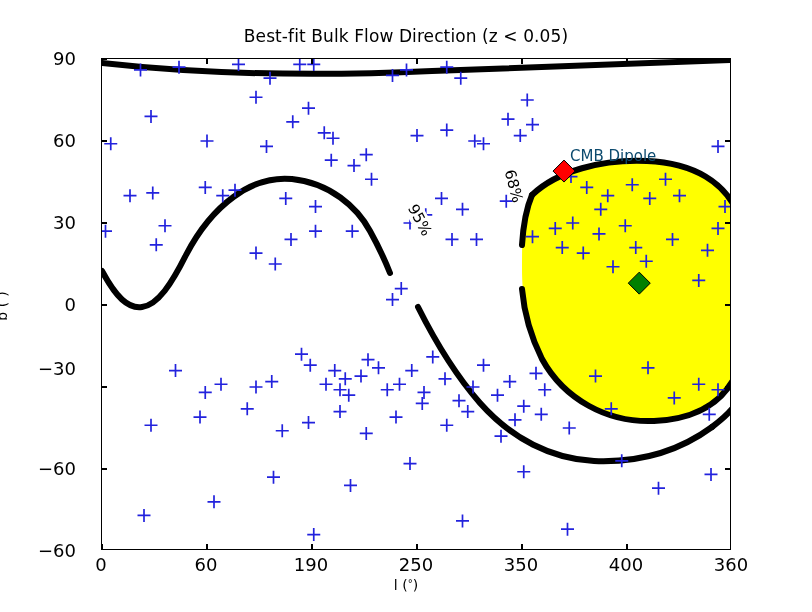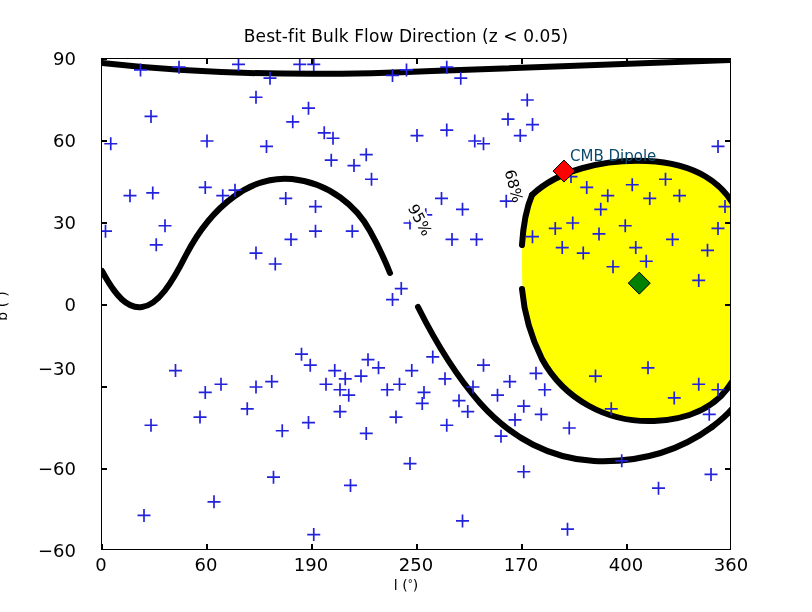--- a/index.html
+++ b/index.html
@@ -246,21 +246,21 @@
       <div class="tickmark ytm-r" style="top: 327.4px;"></div>
       <div class="tickmark ytm" style="top: 409.4px;"></div>
       <div class="tickmark ytm-r" style="top: 409.4px;"></div>
     </div>
 
   <div id="ticksLayer">
       <div class="tick-lbl xtick" style="left: 101px;">0</div>
       <div class="tick-lbl xtick" style="left: 206px;">60</div>
       <div class="tick-lbl xtick" style="left: 311px;">190</div>
       <div class="tick-lbl xtick" style="left: 416px;">250</div>
-      <div class="tick-lbl xtick" style="left: 521px;">170</div>
+      <div class="tick-lbl xtick" style="left: 521px;">350</div>
       <div class="tick-lbl xtick" style="left: 626px;">400</div>
       <div class="tick-lbl xtick" style="left: 731px;">360</div>
       <div class="tick-lbl ytick" style="top: 58px;">90</div>
       <div class="tick-lbl ytick" style="top: 140px;">60</div>
       <div class="tick-lbl ytick" style="top: 222px;">30</div>
       <div class="tick-lbl ytick" style="top: 304px;">0</div>
       <div class="tick-lbl ytick" style="top: 368px;">−30</div>
       <div class="tick-lbl ytick" style="top: 468px;">−60</div>
       <div class="tick-lbl ytick" style="top: 550px;">−60</div>
     </div>

